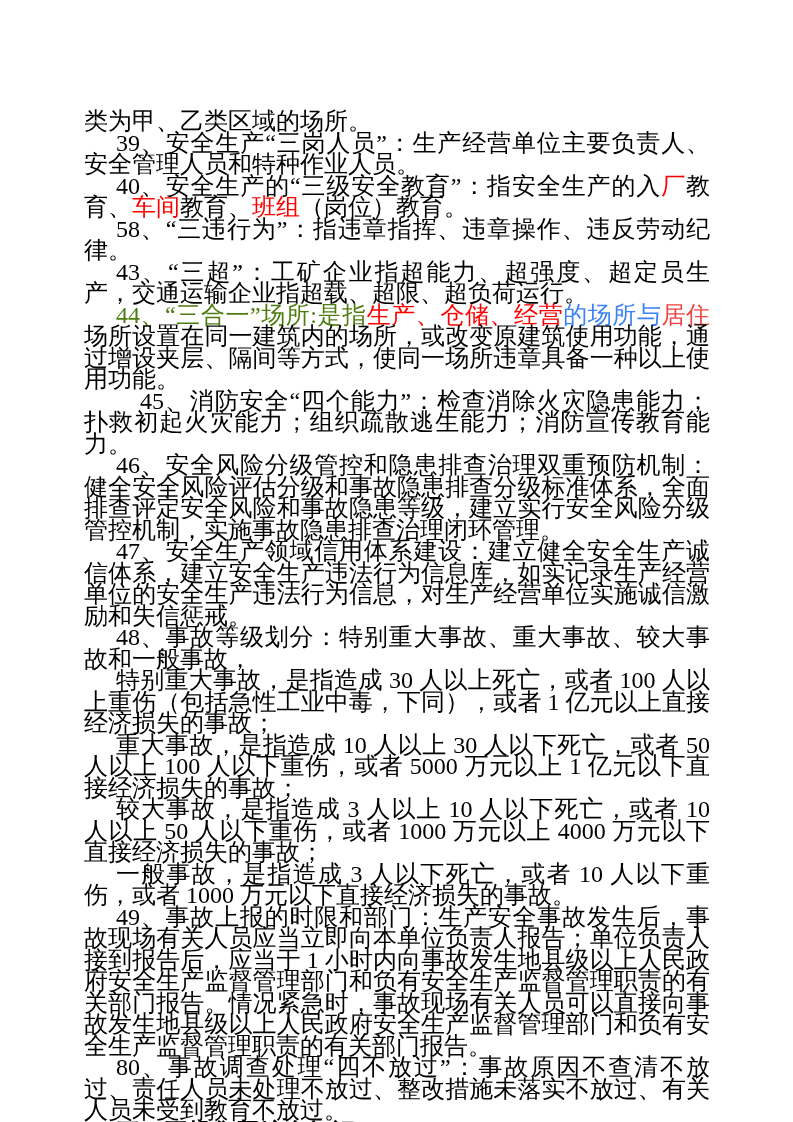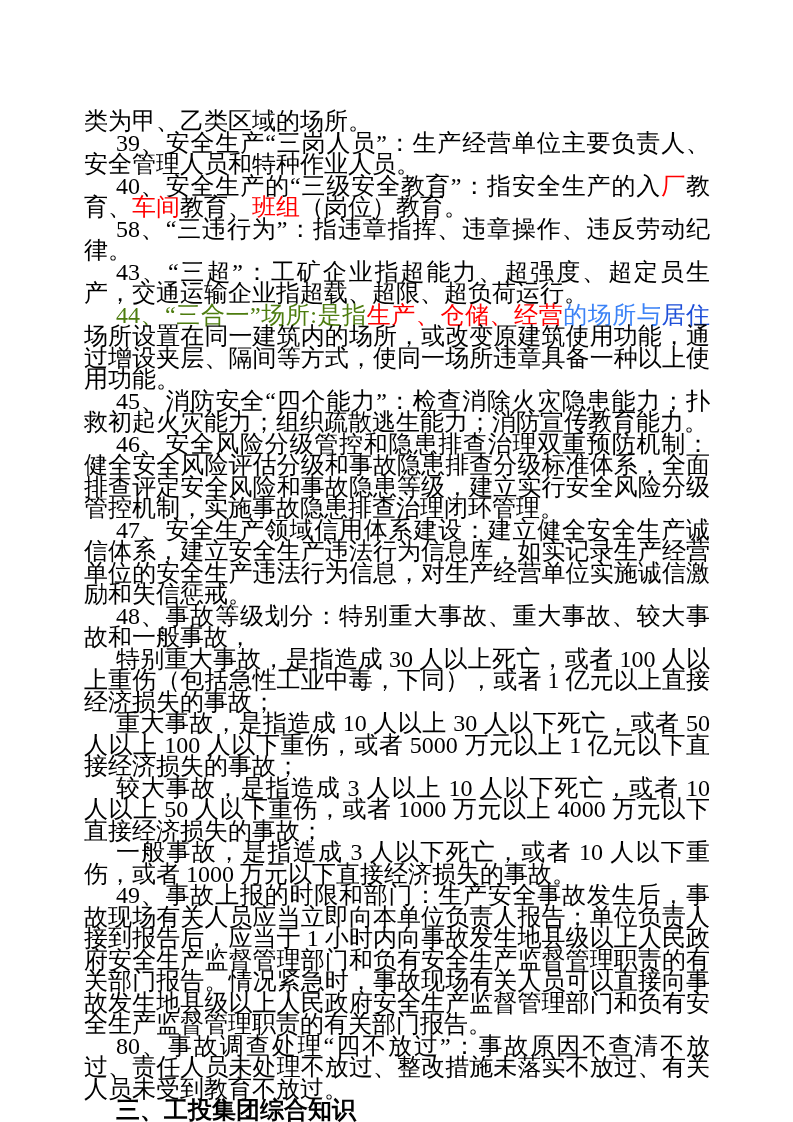--- a/index.html
+++ b/index.html
@@ -43,22 +43,22 @@
 </head>
 <body>
 
 <div class="page">
   <div class="doc-body">
       <p class="para"><span class="seg" style="color: rgb(0, 0, 0);">类为甲、乙类区域的场所。</span></p>
       <p class="para indent"><span class="seg" style="color: rgb(0, 0, 0);">39、安全生产“三岗人员”：生产经营单位主要负责人、安全管理人员和特种作业人员。</span></p>
       <p class="para indent"><span class="seg" style="color: rgb(0, 0, 0);">40、安全生产的“三级安全教育”：指安全生产的入</span><span class="seg red" style="color: rgb(255, 0, 0);">厂</span><span class="seg" style="color: rgb(0, 0, 0);">教育、</span><span class="seg red" style="color: rgb(255, 0, 0);">车间</span><span class="seg" style="color: rgb(0, 0, 0);">教育、</span><span class="seg red" style="color: rgb(255, 0, 0);">班组</span><span class="seg" style="color: rgb(0, 0, 0);">（岗位）教育。</span></p>
       <p class="para indent"><span class="seg" style="color: rgb(0, 0, 0);">58、“三违行为”：指违章指挥、违章操作、违反劳动纪律。</span></p>
       <p class="para indent"><span class="seg" style="color: rgb(0, 0, 0);">43、“三超”：工矿企业指超能力、超强度、超定员生产，交通运输企业指超载、超限、超负荷运行。</span></p>
-      <p class="para indent"><span class="seg" style="color: #4d7c0f;">44、“三合一”场所:是指</span><span class="seg red" style="color: rgb(255, 0, 0);">生产、仓储、经营</span><span class="seg" style="color: #3b82f6;">的场所与</span><span class="seg red" style="color: #1d4ed8;">居住</span><span class="seg" style="color: rgb(0, 0, 0);">场所设置在同一建筑内的场所，或改变原建筑使用功能，通过增设夹层、隔间等方式，使同一场所违章具备一种以上使用功能。</span></p>
-      <p class="para indent"><span class="seg" style="color: rgb(0, 0, 0);">45、消防安全“四个能力”：检查消除火灾隐患能力；扑救初起火灾能力；组织疏散逃生能力；消防宣传教育能力。</span></p>
+      <p class="para indent"><span class="seg" style="color: #4d7c0f;">44、“三合一”场所:是指</span><span class="seg red" style="color: rgb(255, 0, 0);">生产、仓储、经营</span><span class="seg" style="color: #3b82f6;">的场所与</span><span class="seg red" style="color: #ef4444;">居住</span><span class="seg" style="color: rgb(0, 0, 0);">场所设置在同一建筑内的场所，或改变原建筑使用功能，通过增设夹层、隔间等方式，使同一场所违章具备一种以上使用功能。</span></p>
+      <p class="para indent"><span class="seg" style="color: rgb(0, 0, 0); margin-left: 24px;">45、消防安全“四个能力”：检查消除火灾隐患能力；扑救初起火灾能力；组织疏散逃生能力；消防宣传教育能力。</span></p>
       <p class="para indent"><span class="seg" style="color: rgb(0, 0, 0);">46、安全风险分级管控和隐患排查治理双重预防机制：健全安全风险评估分级和事故隐患排查分级标准体系，全面排查评定安全风险和事故隐患等级，建立实行安全风险分级管控机制，实施事故隐患排查治理闭环管理。</span></p>
       <p class="para indent"><span class="seg" style="color: rgb(0, 0, 0);">47、安全生产领域信用体系建设：建立健全安全生产诚信体系，建立安全生产违法行为信息库，如实记录生产经营单位的安全生产违法行为信息，对生产经营单位实施诚信激励和失信惩戒。</span></p>
       <p class="para indent"><span class="seg" style="color: rgb(0, 0, 0);">48、事故等级划分：特别重大事故、重大事故、较大事故和一般事故，</span></p>
       <p class="para indent"><span class="seg" style="color: rgb(0, 0, 0);">特别重大事故，是指造成 30 人以上死亡，或者 100 人以上重伤（包括急性工业中毒，下同），或者 1 亿元以上直接经济损失的事故；</span></p>
       <p class="para indent"><span class="seg" style="color: rgb(0, 0, 0);">重大事故，是指造成 10 人以上 30 人以下死亡，或者 50 人以上 100 人以下重伤，或者 5000 万元以上 1 亿元以下直接经济损失的事故；</span></p>
       <p class="para indent"><span class="seg" style="color: rgb(0, 0, 0);">较大事故，是指造成 3 人以上 10 人以下死亡，或者 10 人以上 50 人以下重伤，或者 1000 万元以上 4000 万元以下直接经济损失的事故；</span></p>
       <p class="para indent"><span class="seg" style="color: rgb(0, 0, 0);">一般事故，是指造成 3 人以下死亡，或者 10 人以下重伤，或者 1000 万元以下直接经济损失的事故。</span></p>
       <p class="para indent"><span class="seg" style="color: rgb(0, 0, 0); margin-top: 23px;">49、事故上报的时限和部门：生产安全事故发生后，事故现场有关人员应当立即向本单位负责人报告；单位负责人接到报告后，应当于 1 小时内向事故发生地县级以上人民政府安全生产监督管理部门和负有安全生产监督管理职责的有关部门报告。情况紧急时，事故现场有关人员可以直接向事故发生地县级以上人民政府安全生产监督管理部门和负有安全生产监督管理职责的有关部门报告。</span></p>
       <p class="para indent"><span class="seg" style="color: rgb(0, 0, 0);">80、事故调查处理“四不放过”：事故原因不查清不放过、责任人员未处理不放过、整改措施未落实不放过、有关人员未受到教育不放过。</span></p>
       <p class="para indent heading"><span class="seg" style="color: rgb(0, 0, 0);">三、工投集团综合知识</span></p>

